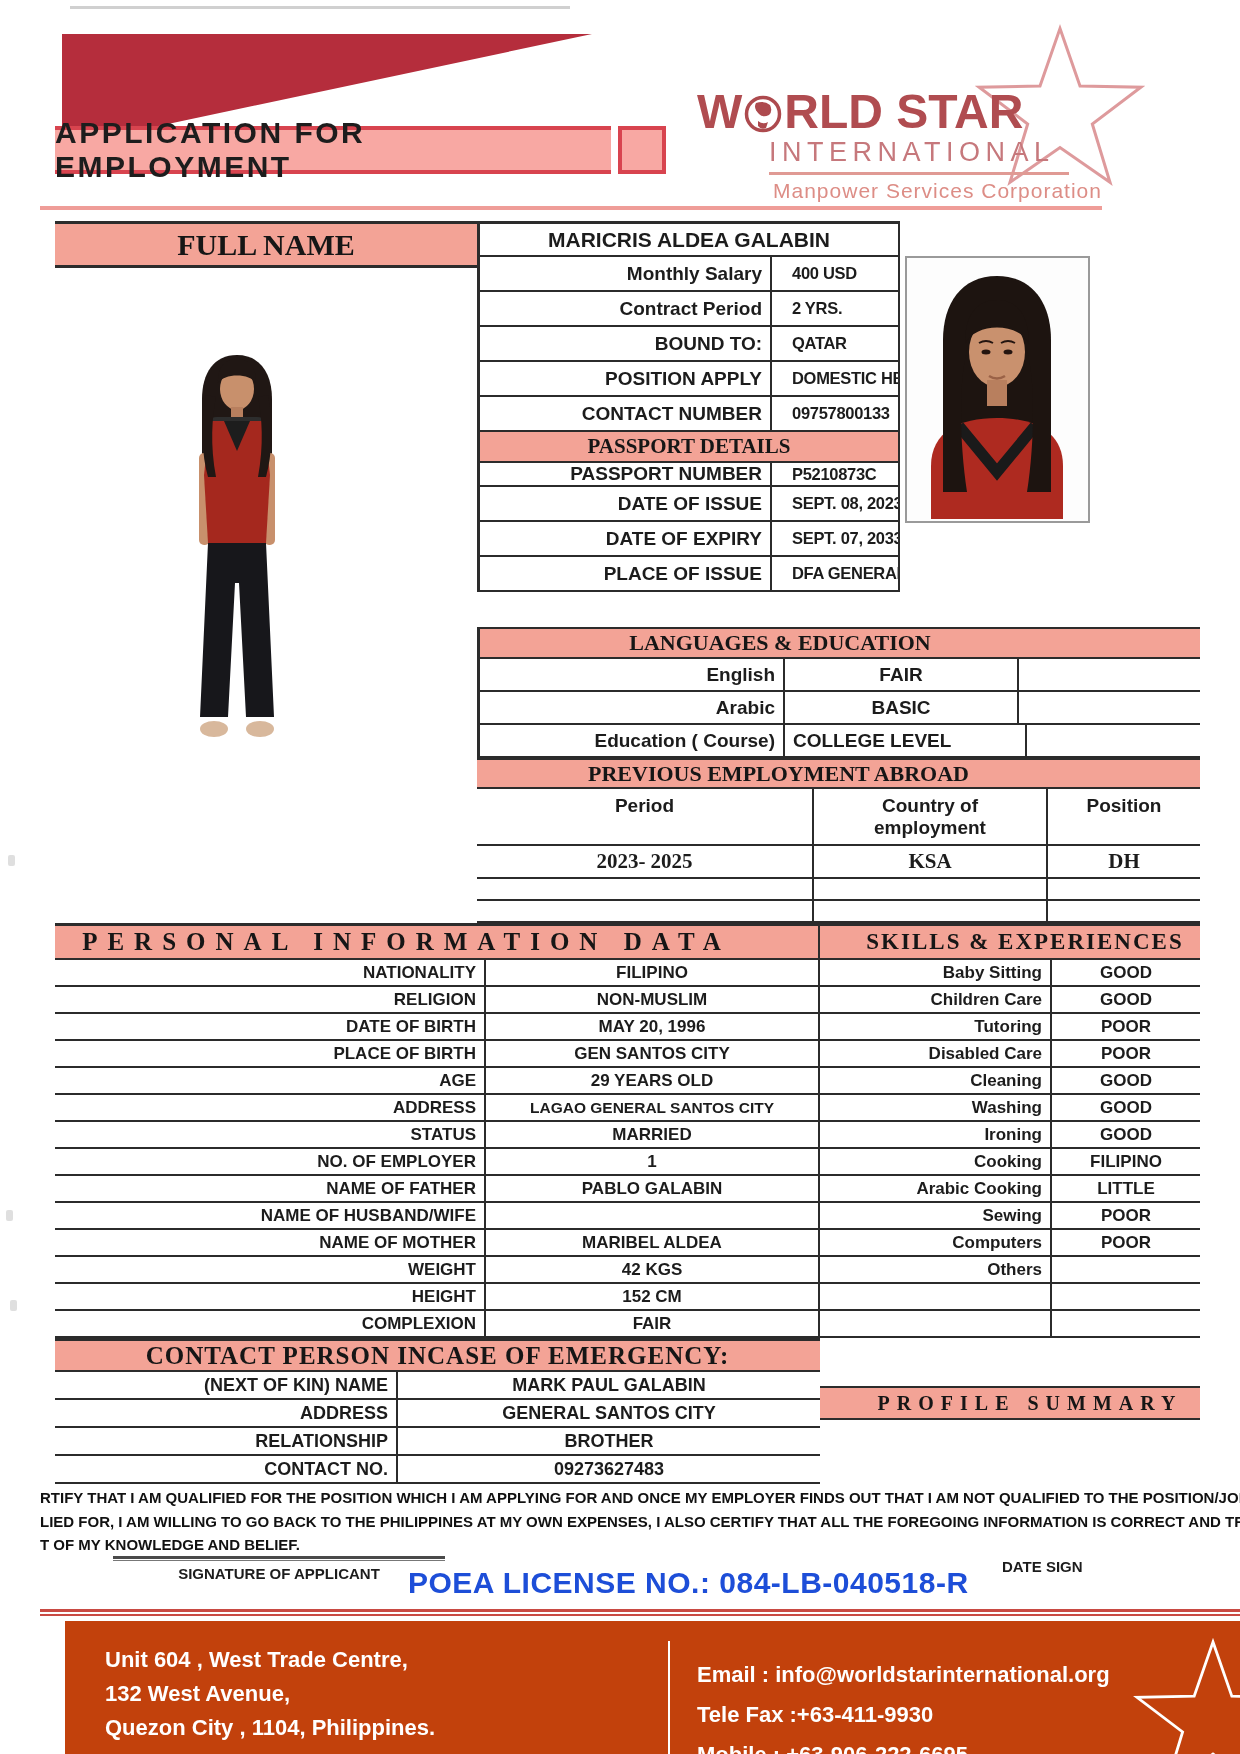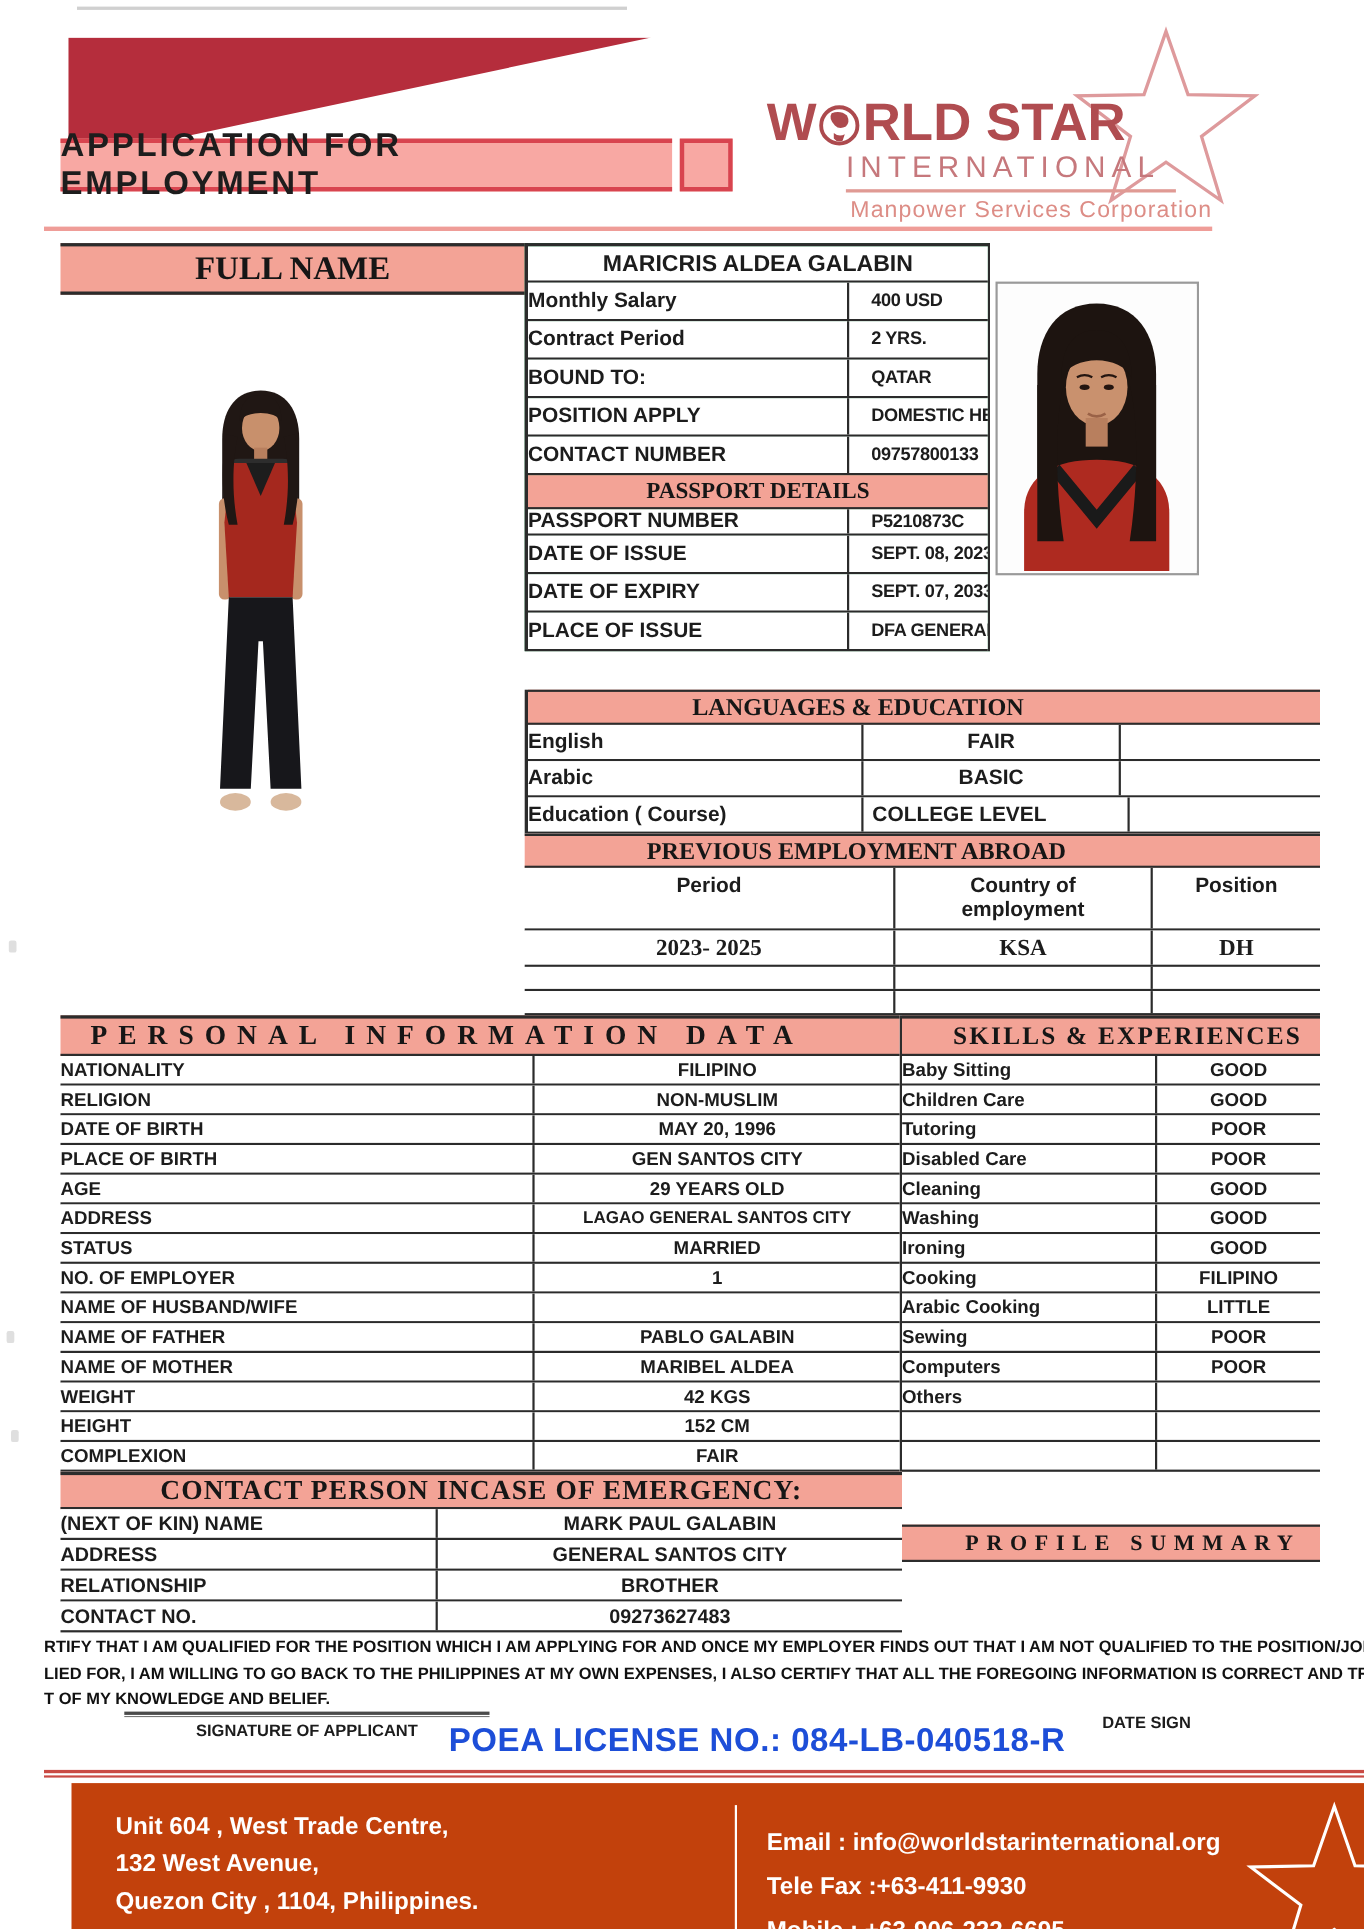--- a/index.html
+++ b/index.html
@@ -1,21 +1,21 @@
 <!DOCTYPE html>
 <html><head>
 <meta charset="utf-8">
 <style>
   html,body{margin:0;padding:0}
   body{width:1240px;height:1754px;position:relative;overflow:hidden;background:#fff;
        font-family:"Liberation Sans",sans-serif;color:#1c1c1c}
   .abs{position:absolute;box-sizing:border-box}
   .sec{position:absolute;box-sizing:border-box}
   .r{display:flex;align-items:center;border-bottom:2px solid #2b2b2b;box-sizing:border-box;background:#fff}
-  .lab{padding-right:8px;font-weight:700;white-space:nowrap;box-sizing:border-box}
+  .lab{text-align:right;padding-right:8px;font-weight:700;white-space:nowrap;box-sizing:border-box}
   .banner{background:#F3A396;display:flex;align-items:center;justify-content:center;
           font-family:"Liberation Serif",serif;font-weight:700;color:#161616;
           border-top:2px solid #2c2c2c;border-bottom:2px solid #2c2c2c;box-sizing:border-box;white-space:nowrap}
   
   #swoosh{left:62px;top:34px;width:530px;height:110px;background:#B52D3C;
           clip-path:polygon(0 0,100% 0,14% 88%,0 100%)}
   #topline{left:70px;top:6px;width:500px;height:3px;background:#d0d0d0}
   #app-banner{left:55px;top:126px;width:556px;height:48px;background:#F8A8A3;
               border-top:4px solid #D8444F;border-bottom:4px solid #D8444F;
               display:flex;align-items:center;justify-content:center;
@@ -25,21 +25,21 @@
   #logo{left:697px;top:88px;width:430px;z-index:2}
   #logo .l1{display:flex;align-items:center;font-weight:800;font-size:48px;color:#B04C50;line-height:48px}
   #logo .l2{margin-left:72px;font-size:27px;color:#C6787C;letter-spacing:5.5px;margin-top:1px}
   #logo .rule{margin-left:72px;width:300px;height:3px;background:#E09A94;margin-top:4px}
   #logo .l3{margin-left:76px;font-size:21px;color:#DD8D86;letter-spacing:1px;margin-top:4px}
   #logo-star{left:975px;top:22px;z-index:1}
   
   #fullname-banner{left:55px;top:221px;width:422px;height:47px;font-size:30px;
                    border-top:3px solid #2c2c2c;border-bottom:3px solid #2c2c2c}
   #mid{left:477px;top:221px;width:423px;border-left:3px solid #2c2c2c;border-right:2px solid #2c2c2c;
-       border-top:3px solid #2c2c2c;background:#15803d}
+       border-top:3px solid #2c2c2c;background:#8b5cf6}
   #mid .lab{width:290px;font-size:19px}
   #mid .val{flex:1;height:100%;display:flex;align-items:center;border-left:2px solid #2b2b2b;
             padding-left:20px;font-weight:700;font-size:16.5px;letter-spacing:-0.3px;
             white-space:nowrap;overflow:hidden}
   .namerow{justify-content:center;font-size:21px;font-weight:700}
   #bodyphoto{left:150px;top:325px;width:175px;height:440px}
   #headshot{left:905px;top:256px;width:185px;height:267px;border:2px solid #9a9a9a;background:#fdfdfd;overflow:hidden}
   
   #langs{left:477px;top:627px;width:723px;border-left:3px solid #2c2c2c;background:#fff}
   #langs .lab{width:303px;font-size:19px}
@@ -270,26 +270,26 @@
     </div>
   <div class="r" style="height:27px">
       <div class="lab">STATUS</div>
       <div class="val">MARRIED</div>
     </div>
   <div class="r" style="height:27px">
       <div class="lab">NO. OF EMPLOYER</div>
       <div class="val">1</div>
     </div>
   <div class="r" style="height:27px">
+      <div class="lab">NAME OF FATHER</div>
+      <div class="val">PABLO GALABIN</div>
+    </div>
+  <div class="r" style="height:27px">
       <div class="lab">NAME OF HUSBAND/WIFE</div>
       <div class="val"></div>
-    </div>
-  <div class="r" style="height:27px">
-      <div class="lab">NAME OF FATHER</div>
-      <div class="val">PABLO GALABIN</div>
     </div>
   <div class="r" style="height:27px">
       <div class="lab">NAME OF MOTHER</div>
       <div class="val">MARIBEL ALDEA</div>
     </div>
   <div class="r" style="height:27px">
       <div class="lab">WEIGHT</div>
       <div class="val">42  KGS</div>
     </div>
   <div class="r" style="height:27px">

